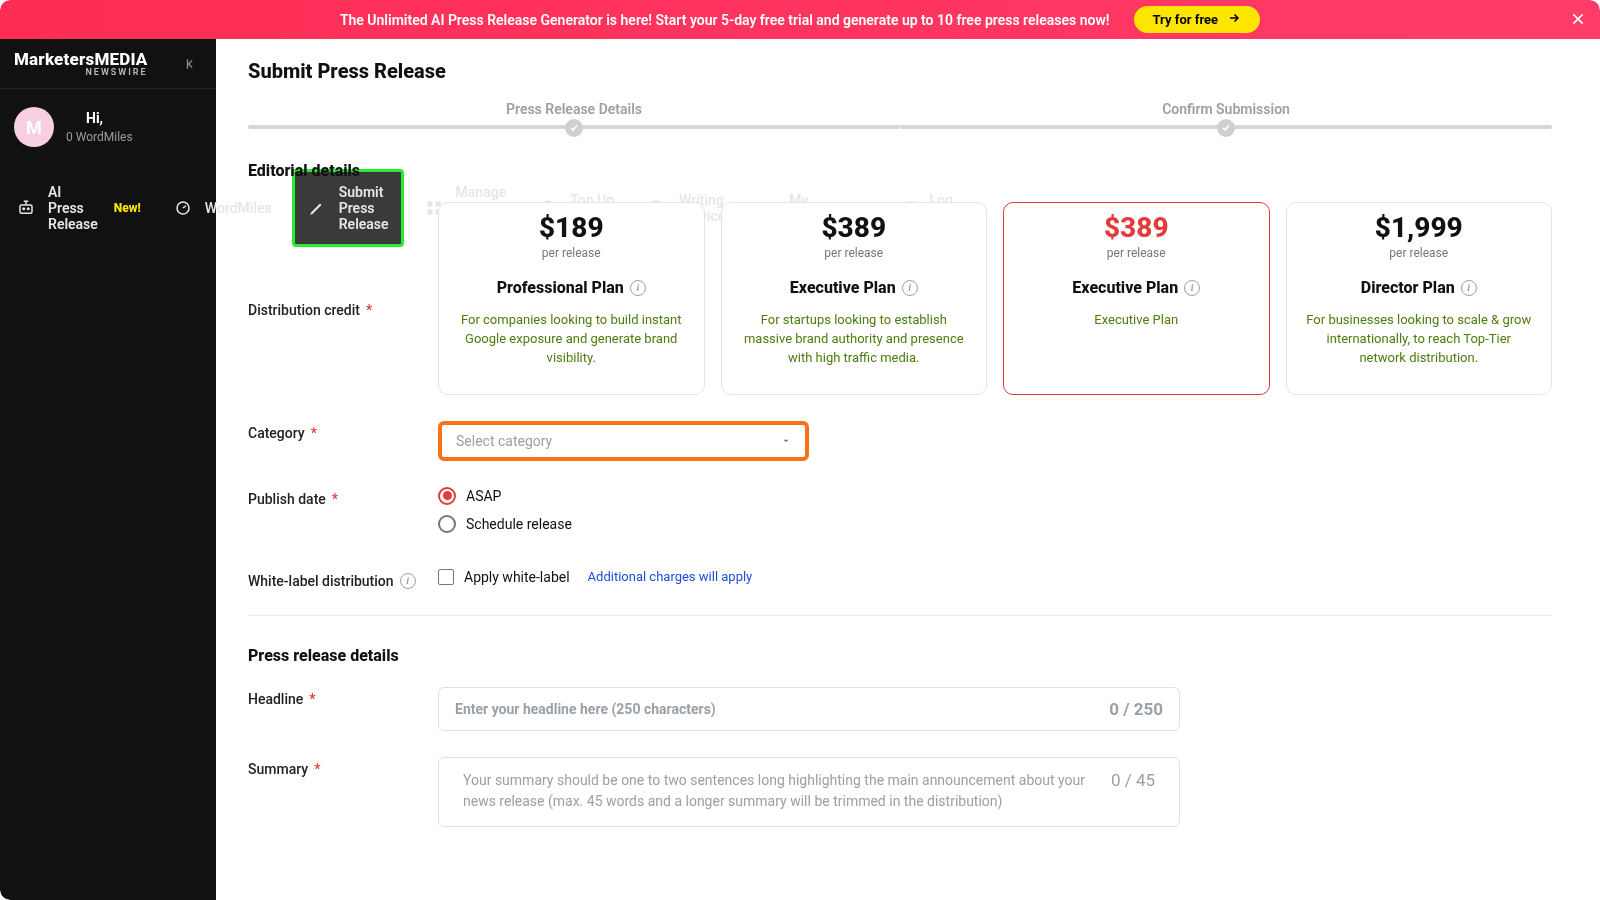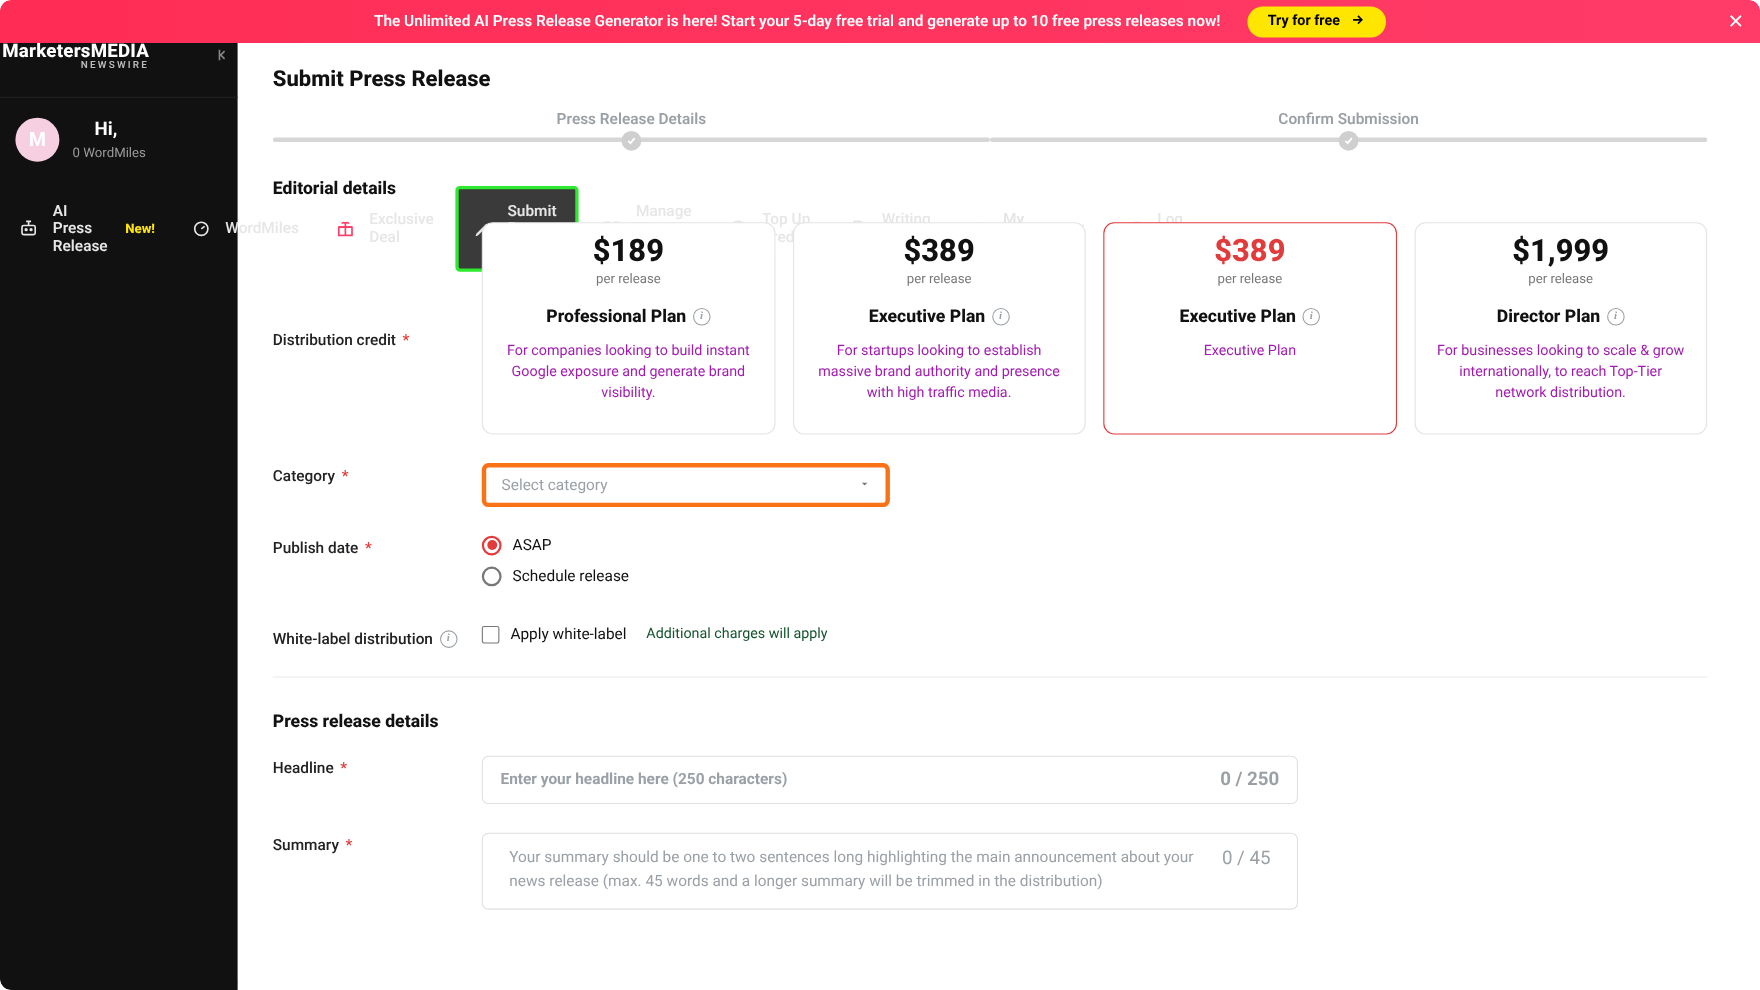--- a/index.html
+++ b/index.html
@@ -6,27 +6,27 @@
   html, body { width: 1600px; height: 900px; overflow: hidden; background: #fff; }
   .root { width:1600px; height:900px; background:#fff; position:relative; border-radius:10px; overflow:hidden; }
   
   .banner { height:39px; background: linear-gradient(90deg, #ff2d55, #ff3b68); display:flex; align-items:center; justify-content:center; color:#fff; font-size:14px; font-weight:600; position:relative; border-top-left-radius:10px; border-top-right-radius:10px;}
   .banner-text { margin-right:25px; }
   .banner-btn { background:#ffe600; color:#000; border:none; border-radius:18px; padding:6px 18px; font-size:13px; font-weight:700; display:flex; align-items:center; gap:8px; cursor:pointer;}
   .banner-close { position:absolute; right:14px; top:50%; transform:translateY(-50%); color:#fff; font-size:20px; cursor:pointer; }
   
   .body { display:flex; height:calc(100% - 39px); }
   .sidebar { width:216px; background:#111; color:#fff; display:flex; flex-direction:column; border-bottom-left-radius:10px;}
-  .brand { height:50px; display:flex; justify-content:space-between; padding:0 2px; border-bottom:1px solid #222;}
+  .brand { height:50px; display:flex; align-items:center; justify-content:space-between; padding:0 14px; border-bottom:1px solid #222;}
   .brand-logo { font-weight:800; font-size:17px; letter-spacing:.2px; display:flex; flex-direction:column; line-height:1;}
   .brand-logo small { font-size:9px; letter-spacing:2px; align-self:flex-end; color:#bbb; font-weight:600;}
   .collapse { width:22px; height:22px; display:flex; align-items:center; justify-content:center; color:#888; cursor:pointer;}
   .user { display:flex; align-items:center; gap:12px; padding:18px 14px 22px;}
   .avatar { width:40px; height:40px; border-radius:50%; background:#f6cfe1; display:flex; align-items:center; justify-content:center; font-weight:700; color:#fff; font-size:18px;}
-  .user-text .hi { font-weight:700; font-size:17px;padding-left:20px; }
+  .user-text .hi { font-weight:700; font-size:14px;padding-left:20px; }
   .user-text .miles { font-size:12px; color:#9b9b9b; margin-top:4px;}
   .nav { display:flex; flex-direction:row; }
   .nav-item { display:flex; align-items:center; gap:12px; padding:12px 16px; font-size:14px; color:#e6e6e6; cursor:pointer; font-weight:600;}
   .nav-item .icon { width:20px; height:20px; display:flex; align-items:center; justify-content:center; color:#cfcfcf; flex-shrink:0;}
   .nav-item.plain { font-weight:500; }
   .nav-sep { border-top:1px solid #2a2a2a; margin:8px 0; }
   .nav-item.active { background:#3a3a3a; }
   .nav-item.highlight { border:3px solid #2eea2e; border-radius:4px; margin:0 4px; padding:12px 12px;}
   .badge-new { color:#ffe600; font-weight:800; font-size:12px; margin-left:4px;}
   .nav-item .chev { margin-left:auto; }
@@ -45,33 +45,33 @@
   .req { color:#e23b3b; }
   .row-body { flex:1; }
   
   .plans { display:flex; gap:16px; flex:1;}
   .plan { flex:1; border:1px solid #e4e4e4; border-radius:10px; padding:8px 18px 26px; text-align:center; cursor:pointer; background:#fff; min-height:180px;}
   .plan.selected { border:1.5px solid #e23b3b;}
   .plan .price { font-size:28px; font-weight:800;}
   .plan.selected .price { color:#e23b3b; }
   .plan .per { font-size:12px; color:#777; margin-top:2px;}
   .plan .name { font-size:16px; font-weight:800; margin-top:18px; display:inline-flex; align-items:center; gap:6px; white-space:nowrap;}
-  .plan .desc { font-size:13px; color:#a21caf; margin-top:14px; line-height:1.45;}
+  .plan .desc { font-size:13px; color:#4d7c0f; margin-top:14px; line-height:1.45;}
   .info-icon { display:inline-flex; width:16px; height:16px; border-radius:50%; border:1.5px solid #9aa0a6; align-items:center; justify-content:center; font-size:10px; color:#9aa0a6; font-weight:700; font-style:italic; font-family:serif;}
   
   .select { width:371px; height:40px; border:4px solid #f97316; border-radius:6px; display:flex; align-items:center; justify-content:space-between; padding:0 14px; color:#9aa0a6; font-size:14px; cursor:pointer; background:#fff;}
   
   .radio-row { display:flex; align-items:center; gap:10px; margin-bottom:10px; font-size:14px; cursor:pointer;}
   .radio { width:18px; height:18px; border-radius:50%; border:2px solid #777; display:flex; align-items:center; justify-content:center;}
   .radio.checked { border-color:#e23b3b;}
   .radio.checked::after { content:""; width:9px; height:9px; border-radius:50%; background:#e23b3b;}
   
   .check-row { display:flex; align-items:center; gap:10px; font-size:14px;}
   .checkbox { width:16px; height:16px; border:1.5px solid #777; border-radius:2px;}
-  .warn { color:#14532d; font-size:13px; margin-left:8px;}
+  .warn { color:#1d4ed8; font-size:13px; margin-left:8px;}
   .hr { border-top:1px solid #ececec; margin:22px 0 30px;}
   
   .tfield { flex:1; max-width:742px; height:44px; border:1px solid #e0e0e0; border-radius:6px; display:flex; align-items:center; padding:0 16px; font-size:14px; color:#9aa0a6; background:#fff; justify-content:space-between;font-weight:bold;}
   .tarea { flex:1; max-width:742px; min-height:70px; border:1px solid #e0e0e0; border-radius:6px; padding:12px 24px; font-size:14px; color:#9aa0a6; background:#fff; display:flex; justify-content:space-between; gap:10px;}
   .counter { color:#9aa0a6; font-size:17px; white-space:nowrap;}
   .tarea .ph { line-height:1.5; }
 </style>
 </head>
 <body>
 <div class="root">
@@ -134,29 +134,20 @@
       <div class="nav-item plain">
         <span class="icon">
               <svg width="18" height="18" viewBox="0 0 24 24" fill="none" stroke="#e6e6e6" stroke-width="2">
                 <circle cx="12" cy="12" r="8"></circle>
                 <path d="M12 12l4-3"></path>
               </svg>
             </span>
         <span>WordMiles</span>
       </div>
       <div class="nav-sep"></div>
-      <div class="nav-item plain">
-        <span class="icon">
-              <svg width="18" height="18" viewBox="0 0 24 24" fill="none" stroke="#ff3b68" stroke-width="2">
-                <rect x="4" y="10" width="16" height="10"></rect>
-                <path d="M4 10h16M12 6v14M8 6c0-2 4-2 4 0M16 6c0-2-4-2-4 0"></path>
-              </svg>
-            </span>
-        <span>Exclusive Deal</span>
-      </div>
       <div class="nav-item active highlight">
         <span class="icon">
               <svg width="18" height="18" viewBox="0 0 24 24" fill="#e6e6e6">
                 <path d="M3 21l3-1 12-12-2-2L4 18l-1 3zM17 4l3 3"></path>
               </svg>
             </span>
         <span>Submit Press Release</span>
       </div>
       <div class="nav-item plain">
         <span class="icon">

